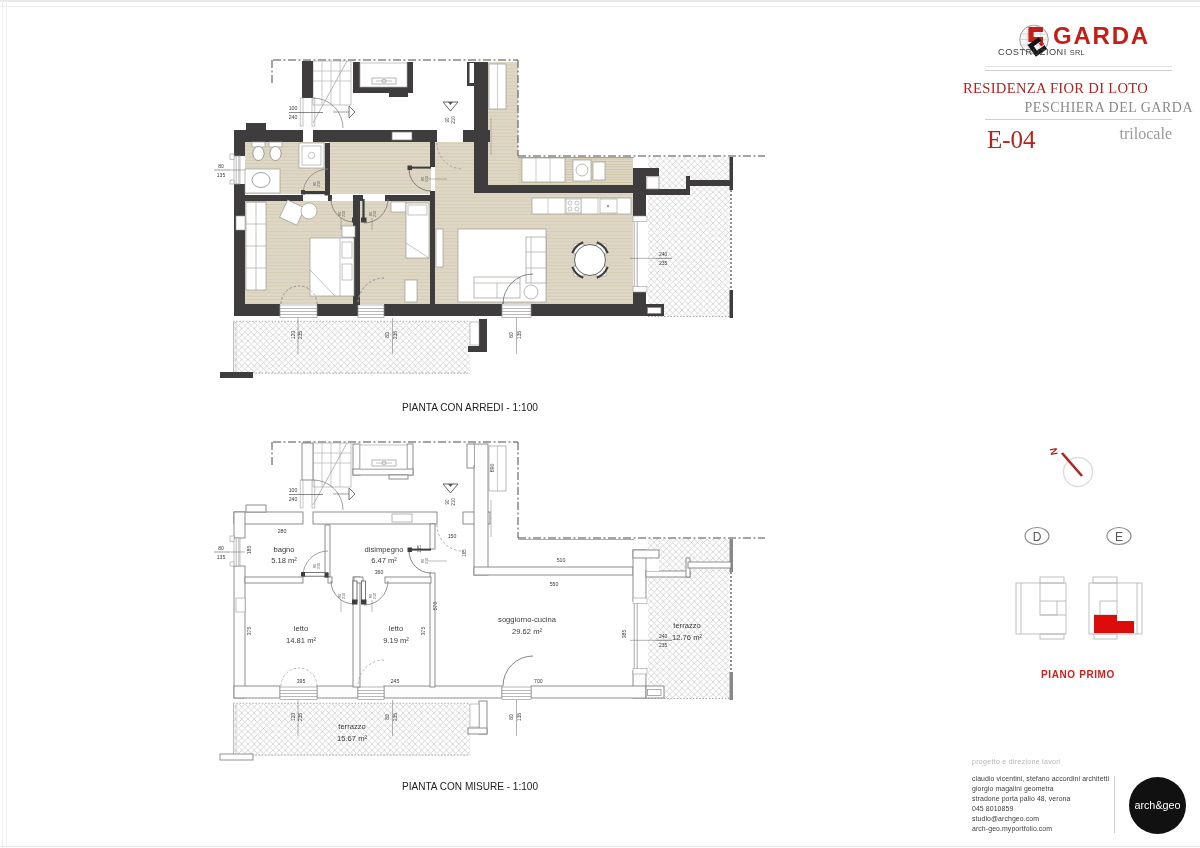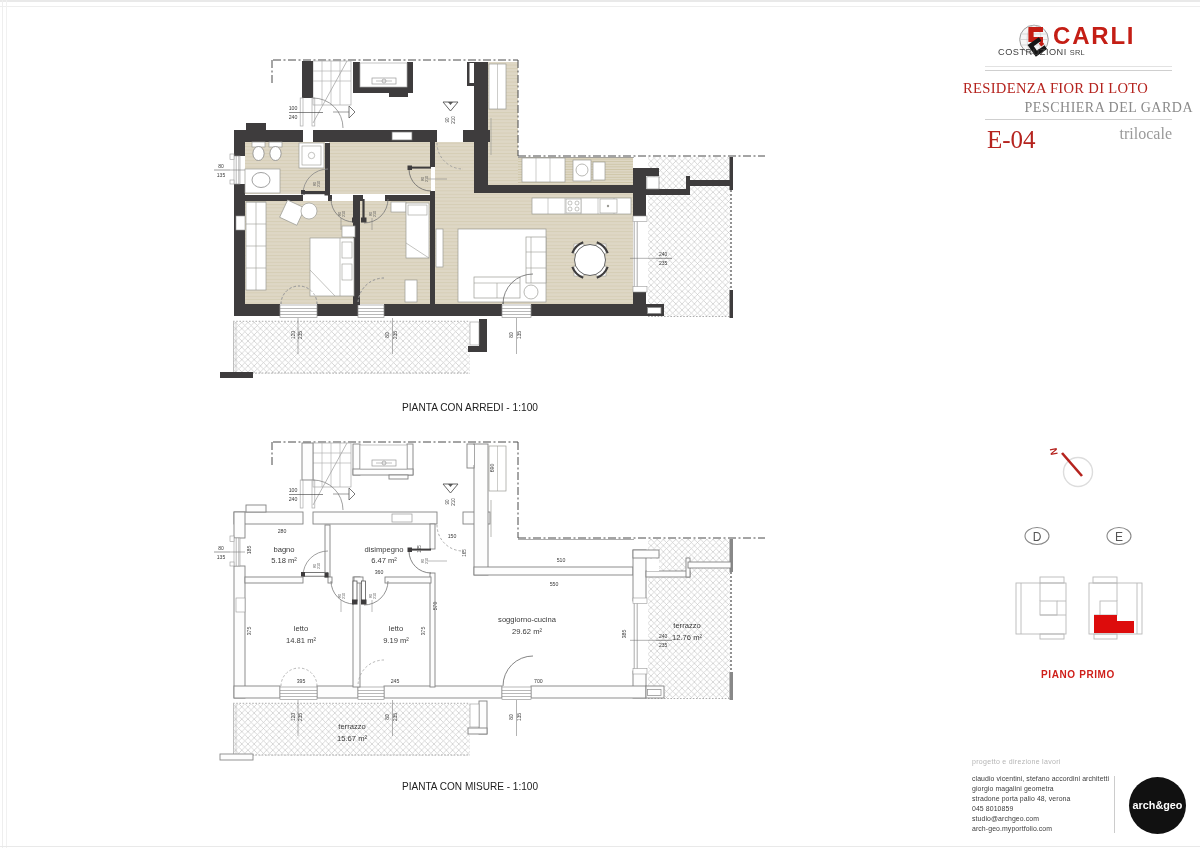--- a/index.html
+++ b/index.html
@@ -449,21 +449,21 @@
   <circle cx="24" cy="21.5" r="14.3" fill="#f6f6f6" stroke="#9a9a9a" stroke-width="1"></circle>
   <ellipse cx="24" cy="21.5" rx="7" ry="14.3" fill="none" stroke="#cccccc" stroke-width="0.7"></ellipse>
   <path d="M10.2,16 H37.8 M9.7,21.5 H38.3 M10.2,27 H37.8" stroke="#cccccc" stroke-width="0.7" fill="none"></path>
   <path d="M33,11.5 H21 V21.5 H33" stroke="#c41e15" stroke-width="5.2" fill="none"></path>
   <path d="M33,24.5 L30,27" stroke="#c41e15" stroke-width="4" fill="none"></path>
   <g transform="rotate(-35 27.5 29.5)">
         <path d="M34.5,24 H23 V34 H34.5" stroke="#161616" stroke-width="4.4" fill="none"></path>
       </g>
 </svg>
 
-<div class="abs san" style="left:1053px;top:22px;width:130px;font-size:24px;font-weight:bold;color:#c41e15;letter-spacing:1.8px">CARLI</div>
+<div class="abs san" style="left:1053px;top:22px;width:130px;font-size:24px;font-weight:bold;color:#c41e15;letter-spacing:1.8px">GARDA</div>
 <div class="abs san" style="left:998px;top:46.5px;width:130px;font-size:9.2px;font-weight:normal;color:#3f3f3f;letter-spacing:0.5px">COSTRUZIONI <span style="font-size:7.4px;letter-spacing:0.2px">SRL</span></div>
 <div class="abs" style="left:985px;top:66px;width:187px;height:1px;background:#e2e2e2"></div>
 <div class="abs" style="left:985px;top:70px;width:187px;height:1px;background:#cfcfcf"></div>
 <div class="abs ser" style="left:963px;top:80px;width:230px;text-align:left;font-size:14.6px;color:#b5231e;letter-spacing:0.3px">RESIDENZA FIOR DI LOTO</div>
 <div class="abs ser" style="left:963px;top:100px;width:230px;text-align:right;font-size:14px;color:#8a8a8a;letter-spacing:0.5px">PESCHIERA DEL GARDA</div>
 <div class="abs" style="left:985px;top:119px;width:187px;height:1px;background:#cfcfcf"></div>
 <div class="abs ser" style="left:987px;top:126px;font-size:25px;color:#b5231e">E-04</div>
 <div class="abs ser" style="left:1080px;top:125px;width:92px;text-align:right;font-size:16px;color:#9a9a9a">trilocale</div>
 
 <svg class="abs" style="left:1040px;top:435px" width="80" height="70" viewBox="0 0 80 70">
@@ -506,13 +506,13 @@
 <div class="abs san" style="left:972px;top:773.5px;font-size:6.9px;color:#3c3c3c;line-height:10.1px;letter-spacing:0.1px">
 claudio vicentini, stefano accordini architetti<br>
 giorgio magalini geometra<br>
 stradone porta palio 48, verona<br>
 045 8010859<br>
 studio@archgeo.com<br>
 arch-geo.myportfolio.com
 </div>
 <div class="abs" style="left:1114px;top:776px;width:1px;height:57px;background:#ccc"></div>
 <div class="abs" style="left:1129px;top:777px;width:57px;height:57px;border-radius:50%;background:#111"></div>
-<div class="abs san" style="left:1129px;top:799px;width:57px;text-align:center;font-size:10.8px;font-weight:bold;color:#fff">arch&amp;geo</div>
+<div class="abs san" style="left:1129px;top:799px;width:57px;text-align:center;font-size:10.8px;font-weight:normal;color:#fff">arch&amp;geo</div>
 </div>
 </body></html>

